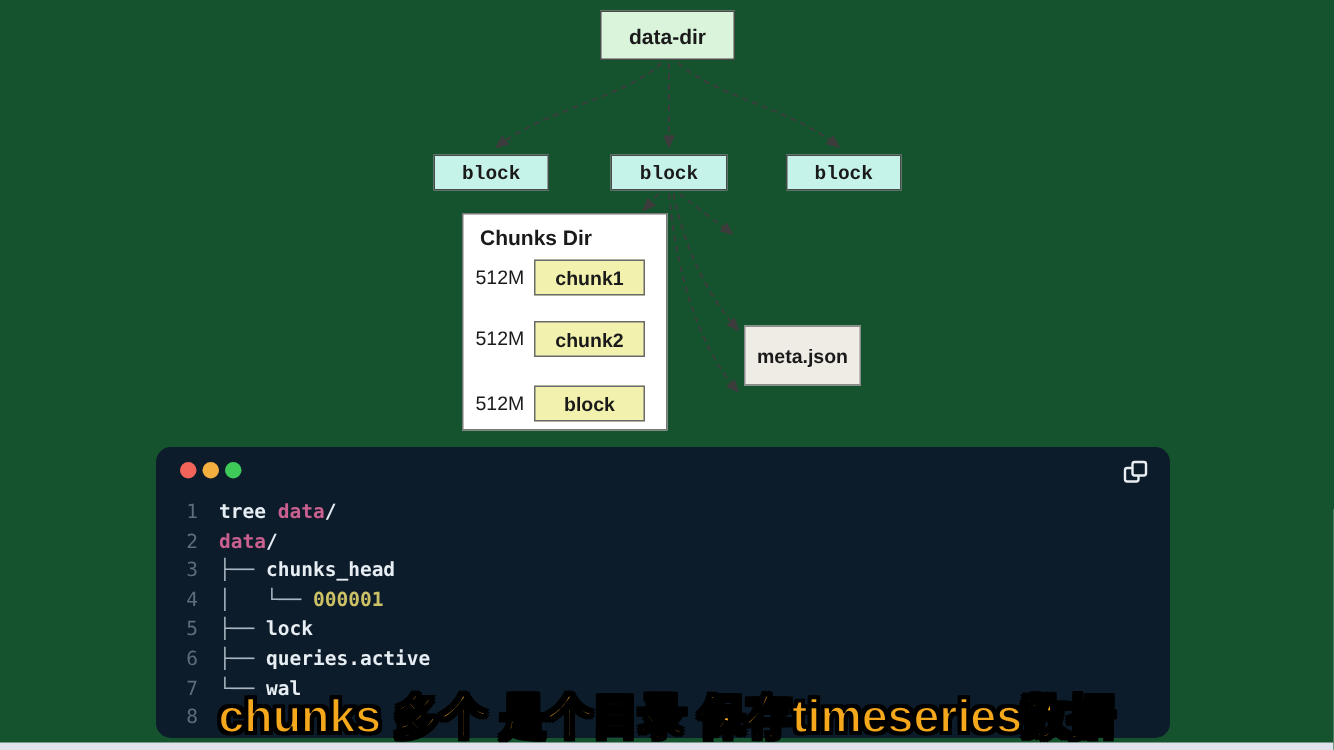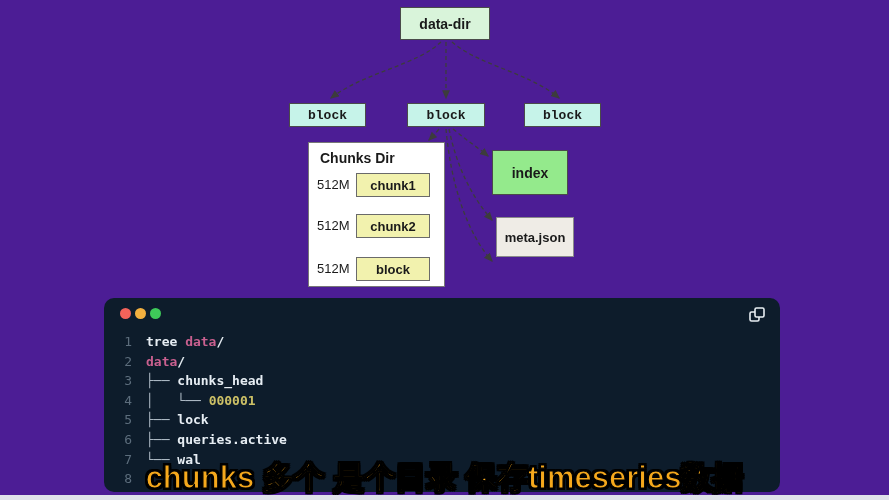--- a/index.html
+++ b/index.html
@@ -1,17 +1,17 @@
 <!DOCTYPE html>
 <html><head>
 <meta charset="utf-8">
 <style>
   html,body{margin:0;padding:0;}
   .stage{
-    position:relative;width:889px;height:500px;background:#4c1d95;
+    position:relative;width:889px;height:500px;background:#14532d;
     overflow:hidden;font-family:"Liberation Sans",sans-serif;
   }
   
   .diagram-arrows{position:absolute;left:0;top:0;width:889px;height:298px;}
   .node{
     position:absolute;display:flex;align-items:center;justify-content:center;
     border:1px solid #4a4a4a;color:#1a1a1a;font-weight:bold;font-size:14px;
     box-sizing:border-box;
   }
   .node-root{left:400px;top:7px;width:90px;height:33px;background:#d9f4da;}
@@ -114,21 +114,20 @@
     <div class="chunk-row r2">
       <span class="chunk-size">512M</span>
       <span class="chunk-box">chunk2</span>
     </div>
     <div class="chunk-row r3">
       <span class="chunk-size">512M</span>
       <span class="chunk-box">block</span>
     </div>
   </div>
 
-  <div class="node node-index">index</div>
   <div class="node node-file node-meta">meta.json</div>
 
   <div class="terminal">
     <div class="term-header">
       <span class="traffic red"></span>
       <span class="traffic yellow"></span>
       <span class="traffic green"></span>
       <span class="copy-btn">
         <svg width="18" height="18" viewBox="0 0 18 18">
           <rect x="2" y="6" width="9" height="9" rx="1.5" fill="none" stroke="#e8eef3" stroke-width="1.6"></rect>

